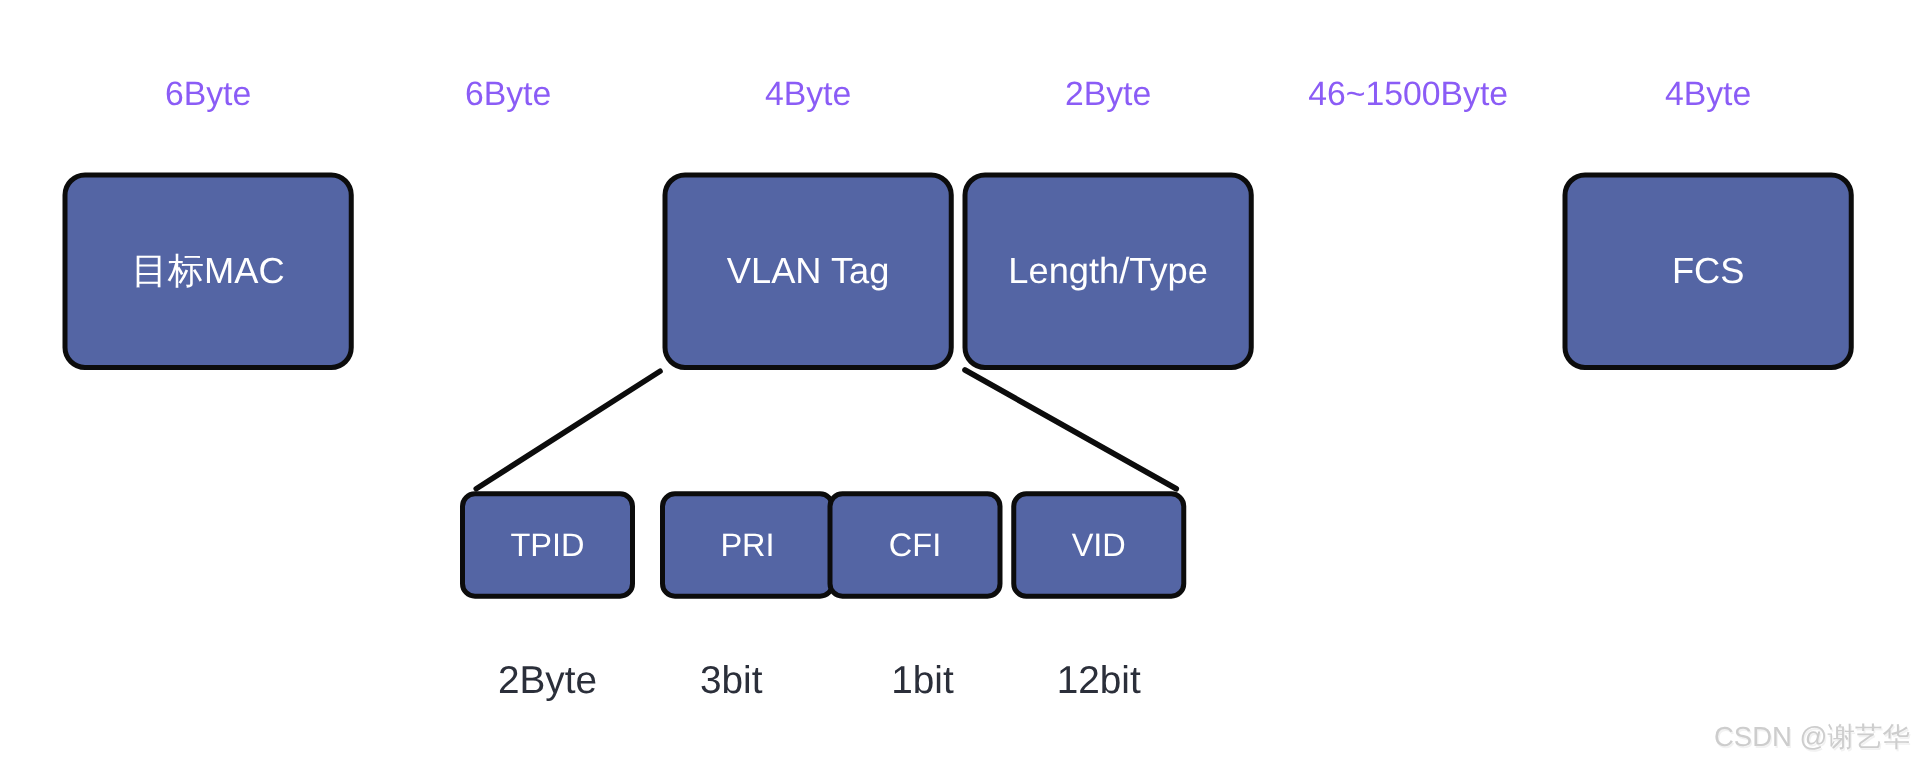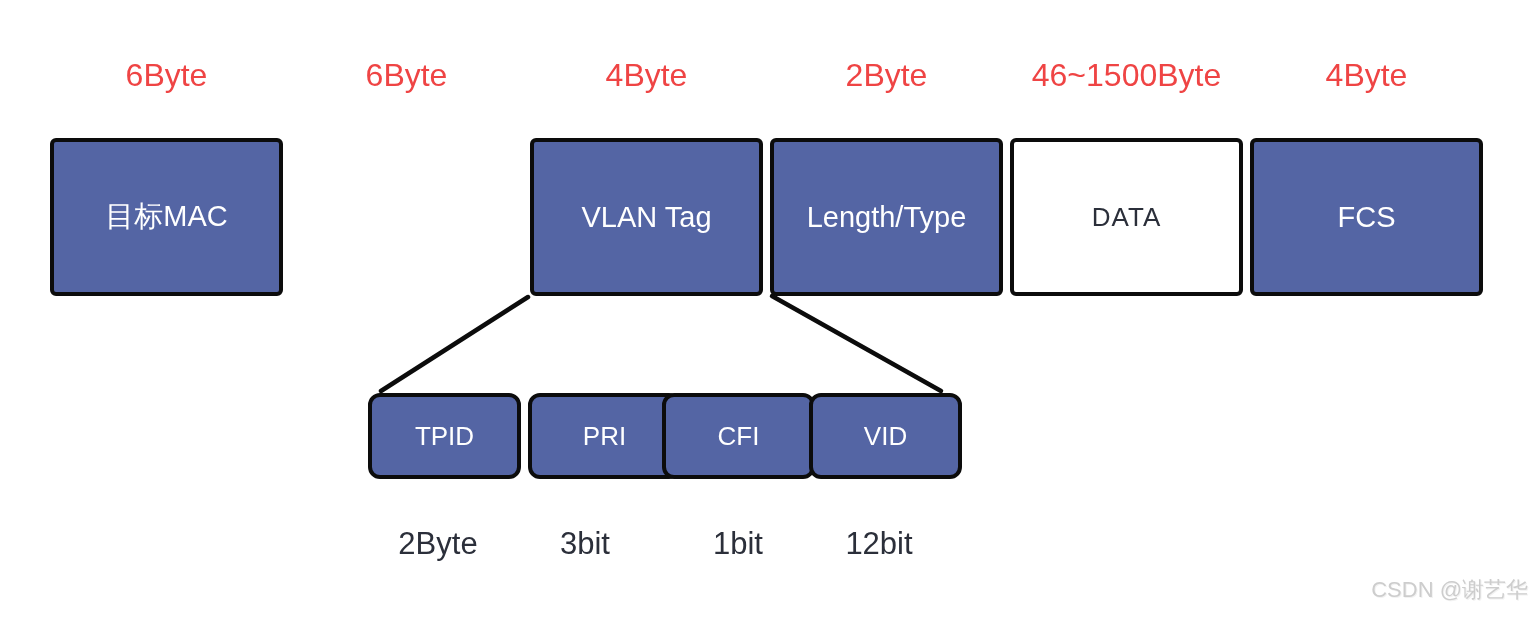--- a/index.html
+++ b/index.html
@@ -10,33 +10,33 @@
     height: 618px;
     background: #ffffff;
     overflow: hidden;
     font-family: "Liberation Sans", "DejaVu Sans", sans-serif;
   }
   .size-label {
     position: absolute;
     top: 54px;
     width: 233px;
     text-align: center;
-    font-size: 32px;
+    font-size: 27px;
     line-height: 42px;
-    color: #ef4444;
+    color: #8b5cf6;
     white-space: nowrap;
   }
   .fbox {
     position: absolute;
     top: 138px;
     width: 233px;
     height: 158px;
     background: #5465a4;
     border: 4px solid #0c0c0c;
-    border-radius: 6px;
+    border-radius: 18px;
     display: flex;
     align-items: center;
     justify-content: center;
   }
   .fbox.light { background: #ffffff; }
   .fbox-label {
     color: #ffffff;
     font-size: 29px;
     white-space: nowrap;
   }
@@ -48,21 +48,21 @@
     pointer-events: none;
   }
   .connectors line {
     stroke: #0c0c0c;
     stroke-width: 4.5;
     stroke-linecap: round;
   }
   .sbox {
     position: absolute;
     top: 393px;
-    width: 153px;
+    width: 140px;
     height: 86px;
     background: #5465a4;
     border: 4px solid #0c0c0c;
     border-radius: 12px;
     display: flex;
     align-items: center;
     justify-content: center;
   }
   .sbox-label {
     color: #ffffff;
@@ -103,23 +103,20 @@
 
   <div class="fbox" style="left:50px">
     <span class="fbox-label">目标MAC</span>
   </div>
   <div class="fbox" style="left:530px">
     <span class="fbox-label">VLAN Tag</span>
   </div>
   <div class="fbox" style="left:770px">
     <span class="fbox-label">Length/Type</span>
   </div>
-  <div class="fbox light" style="left:1010px">
-    <span class="fbox-label">DATA</span>
-  </div>
   <div class="fbox" style="left:1250px">
     <span class="fbox-label">FCS</span>
   </div>
 
   <svg class="connectors" viewBox="0 0 1536 618">
     <line x1="528" y1="297" x2="381" y2="391"></line>
     <line x1="772" y1="296" x2="941" y2="391"></line>
   </svg>
 
   <div class="sbox" style="left:368px">

